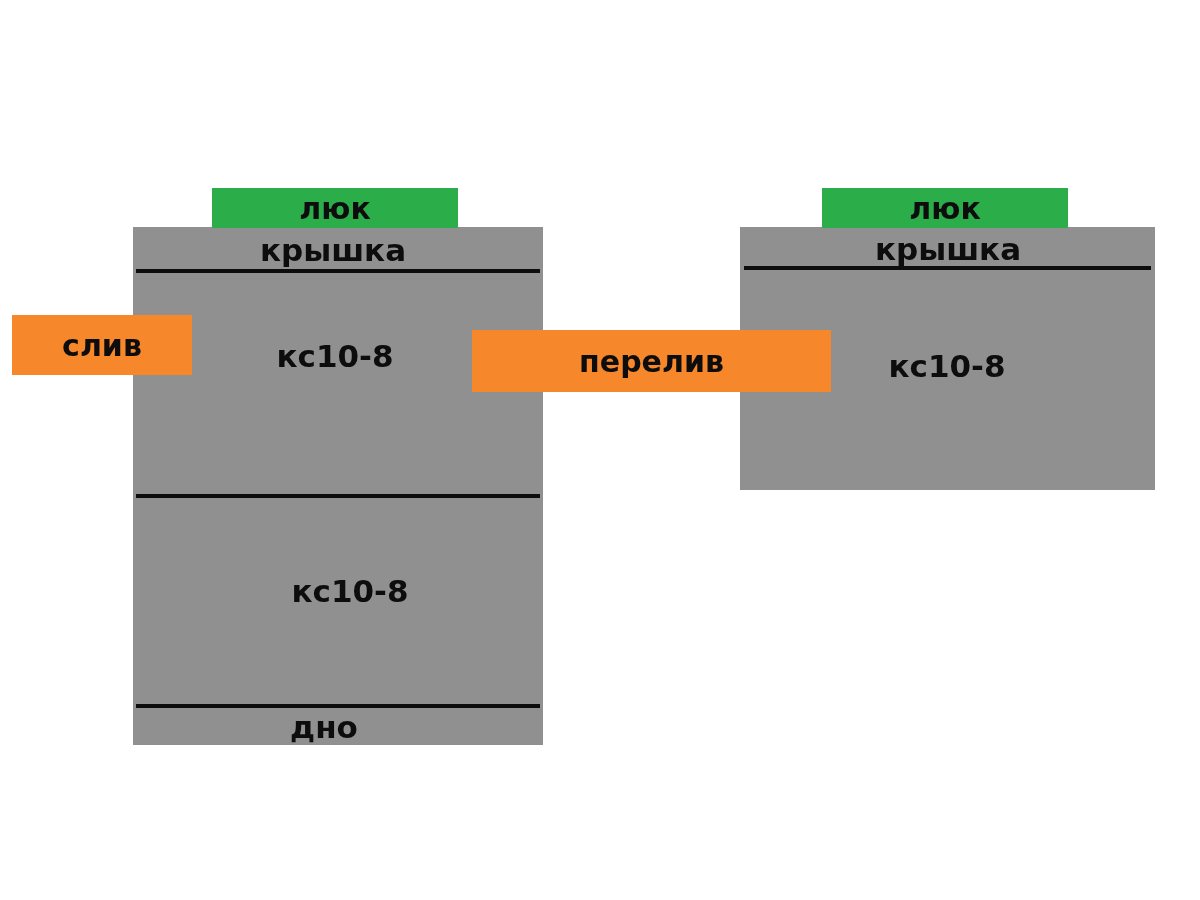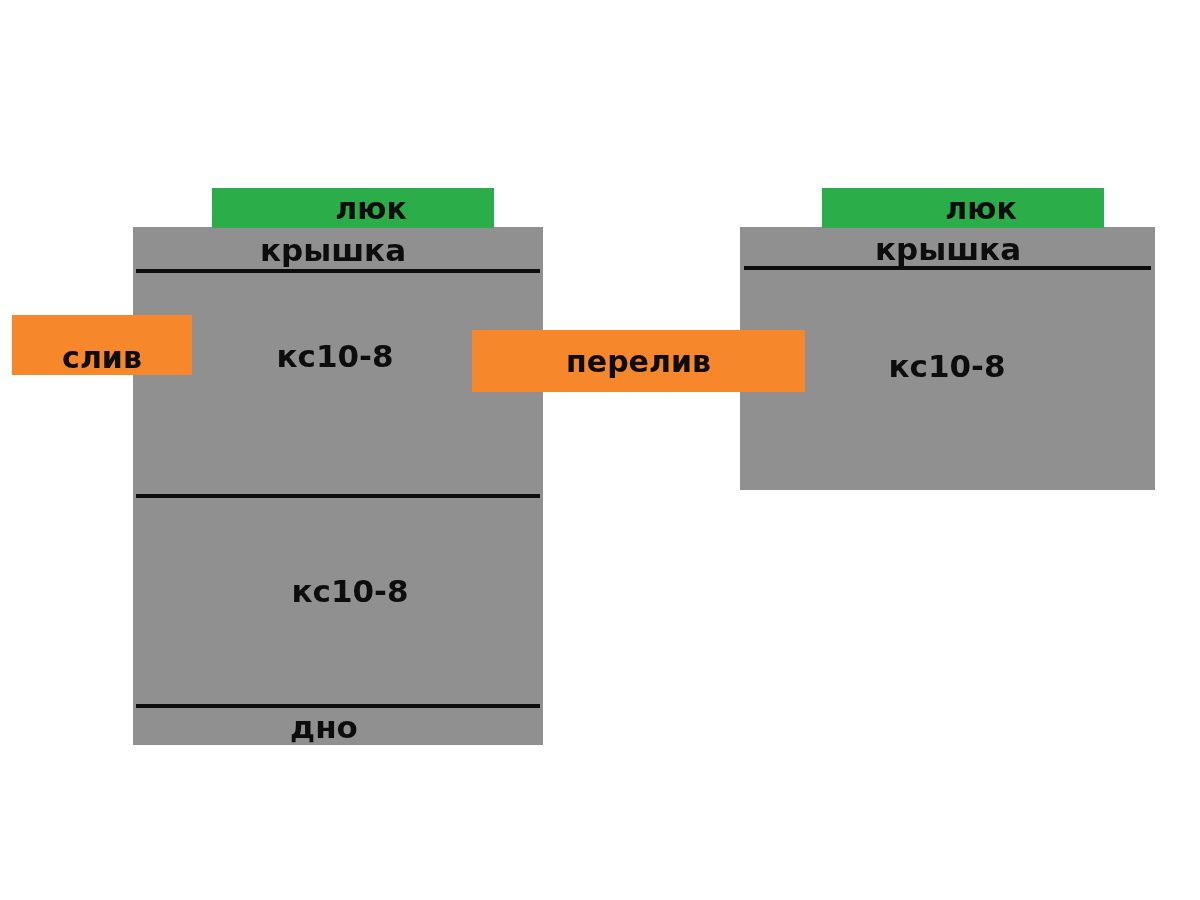--- a/index.html
+++ b/index.html
@@ -28,21 +28,20 @@
   }
   .hatch {
     position: absolute;
     background: var(--green);
     display: flex;
     align-items: center;
     justify-content: center;
     font-weight: 700;
     font-size: 30px;
     color: var(--ink);
-    padding-left: 36px;
   }
   .pipe {
     position: absolute;
     background: var(--orange);
     display: flex;
     align-items: center;
     justify-content: center;
     font-weight: 700;
     font-size: 30px;
     color: var(--ink);
@@ -83,20 +82,20 @@
   <div class="label" style="left:948px; top:249px;">крышка</div>
   <div class="label" style="left:947px; top:366px;">кс10-8</div>
 
   <div class="hatch" style="left:212px; top:188px; width:246px; height:40px;">
     <span>люк</span>
   </div>
   <div class="hatch" style="left:822px; top:188px; width:246px; height:40px;">
     <span>люк</span>
   </div>
 
-  <div class="pipe" style="left:12px; top:315px; width:180px; height:60px;align-items:flex-end;">
+  <div class="pipe" style="left:12px; top:315px; width:180px; height:60px;">
     <span>слив</span>
   </div>
-  <div class="pipe" style="left:472px; top:330px; width:333px; height:62px;">
+  <div class="pipe" style="left:472px; top:330px; width:359px; height:62px;">
     <span>перелив</span>
   </div>
 
 </div>
 
 </body></html>

